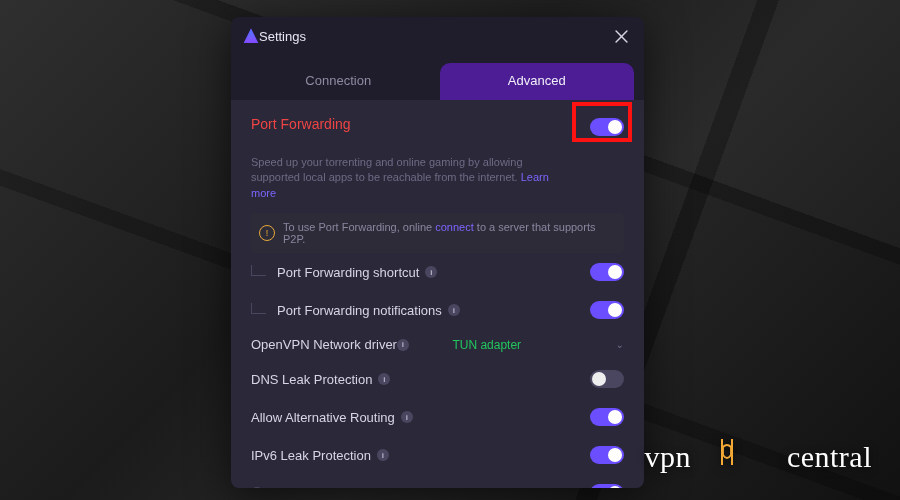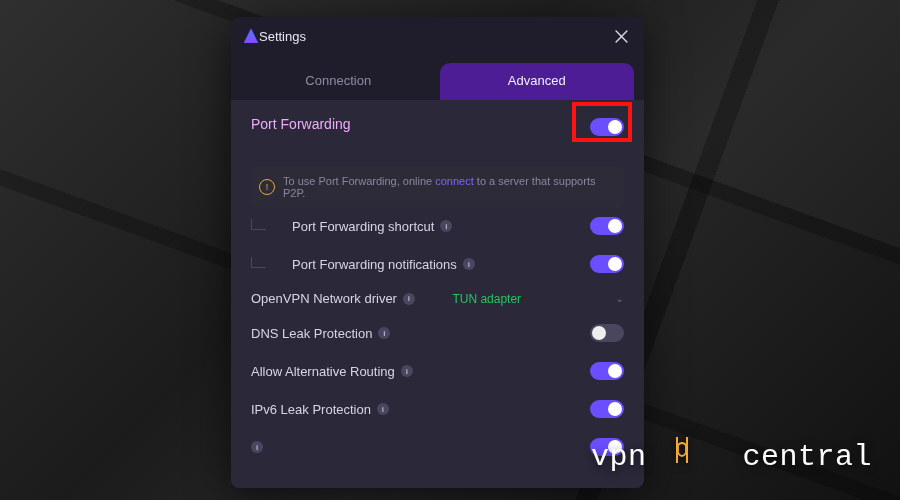--- a/index.html
+++ b/index.html
@@ -83,21 +83,21 @@
 
   .panel {
     background:#2a2839;
     padding: 16px 20px 10px 20px;
     height: 400px;
     box-sizing:border-box;
     border-radius: 0 0 8px 8px;
   }
 
   .section-title {
-    color:#f0abfc;
+    color:#ef4444;
     font-size:14px;
     margin-bottom:23px;
   }
   .section-desc {
     color:#6e6a84;
     font-size:11px;
     line-height:1.4;
   }
   .learn-more { color:#7c66ff; text-decoration:none; }
 
@@ -122,21 +122,21 @@
     flex-shrink:0;
   }
   .notice a { color:#7c66ff; text-decoration:none; }
 
   .row {
     display:flex;
     align-items:center;
     padding: 10px 0;
     font-size:13px;
     color:#d8d5e6;
-    gap:24px;
+    gap:9px;
   }
   .row .label { flex:1; display:flex; align-items:center; gap:6px;}
   .indent-mark {
     width:14px;
     border-left:1px solid #4a4660;
     border-bottom:1px solid #4a4660;
     height:10px;
     margin-right:2px;
     margin-top:-4px;
   }
@@ -161,38 +161,38 @@
     background:#fff;
   }
   .toggle.on{background:#6b4eff;}
   .toggle.on .knob{right:2px;}
   .toggle.off{background:#4a4660;}
   .toggle.off .knob{left:2px;background:#eee;}
 
   .select-row {
     display:flex;align-items:center;padding:8px 0;font-size:13px;color:#d8d5e6;
   }
-  .select-row .label{flex:0 0 54%;display:flex;align-items:center;gap:6px;}
+  .select-row .label{flex:0 0 54%;display:flex;align-items:center;gap:0;}
   .select-value{flex:1;color:#22c55e;font-size:12px;}
   .chevron{color:#6e6a84;font-size:10px;margin-left:auto;}
 
   .highlight-box{
     position:absolute;
     border:4px solid #ff1212;
     pointer-events:none;
     box-sizing:border-box;
   }
 
   .brand-logo{
     position:absolute;
     right:28px;
     bottom:26px;
     display:flex;
     align-items:baseline;
-    font-family: Liberation Mono, monospace;
+    font-family: Liberation Serif, serif;
     font-size:30px;
     color:#ffffff;
     letter-spacing:0.5px;
     filter: drop-shadow(0 2px 4px rgba(0,0,0,0.6));
     gap: 24px;
   }
   .brand-vpn{font-weight:400;}
   .brand-sep{color:#f4a935;margin:0 3px;display:inline-flex;align-items:flex-end;}
   .brand-sep svg{height:30px;width:18px;}
   .brand-central{font-weight:300;margin-left:24px;}
@@ -228,20 +228,23 @@
   <div class="tabs">
     <div class="tab">Connection</div>
     <div class="tab active">Advanced</div>
   </div>
 
   <div class="panel">
 
     <div style="display:flex;align-items:flex-start;">
       <div style="flex:1">
         <div class="section-title">Port Forwarding</div>
+        <div class="section-desc">
+          <span>Speed up your torrenting and online gaming by allowing supported local apps to be reachable from the internet. </span><a href="#" class="learn-more">Learn more</a>
+        </div>
       </div>
       <div class="toggle on" style="margin-top:2px;margin-left:16px;">
           <div class="knob"></div>
         </div>
     </div>
 
     <div class="notice">
       <span class="warning-icon">!</span>
       <span>
         <span>To use Port Forwarding, online </span><a href="#">connect</a><span> to a server that supports P2P.</span>

